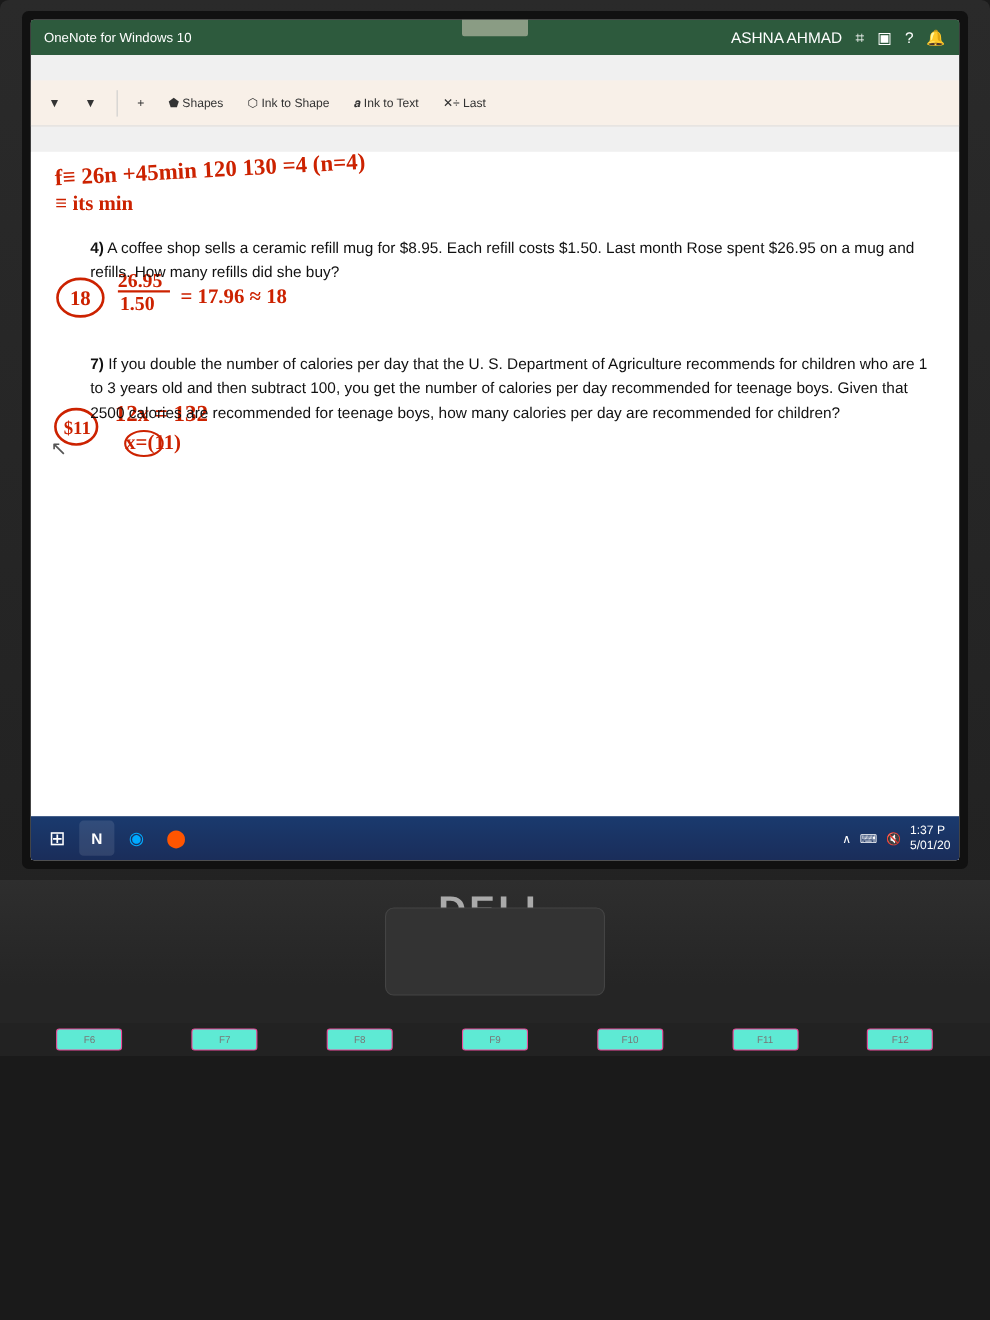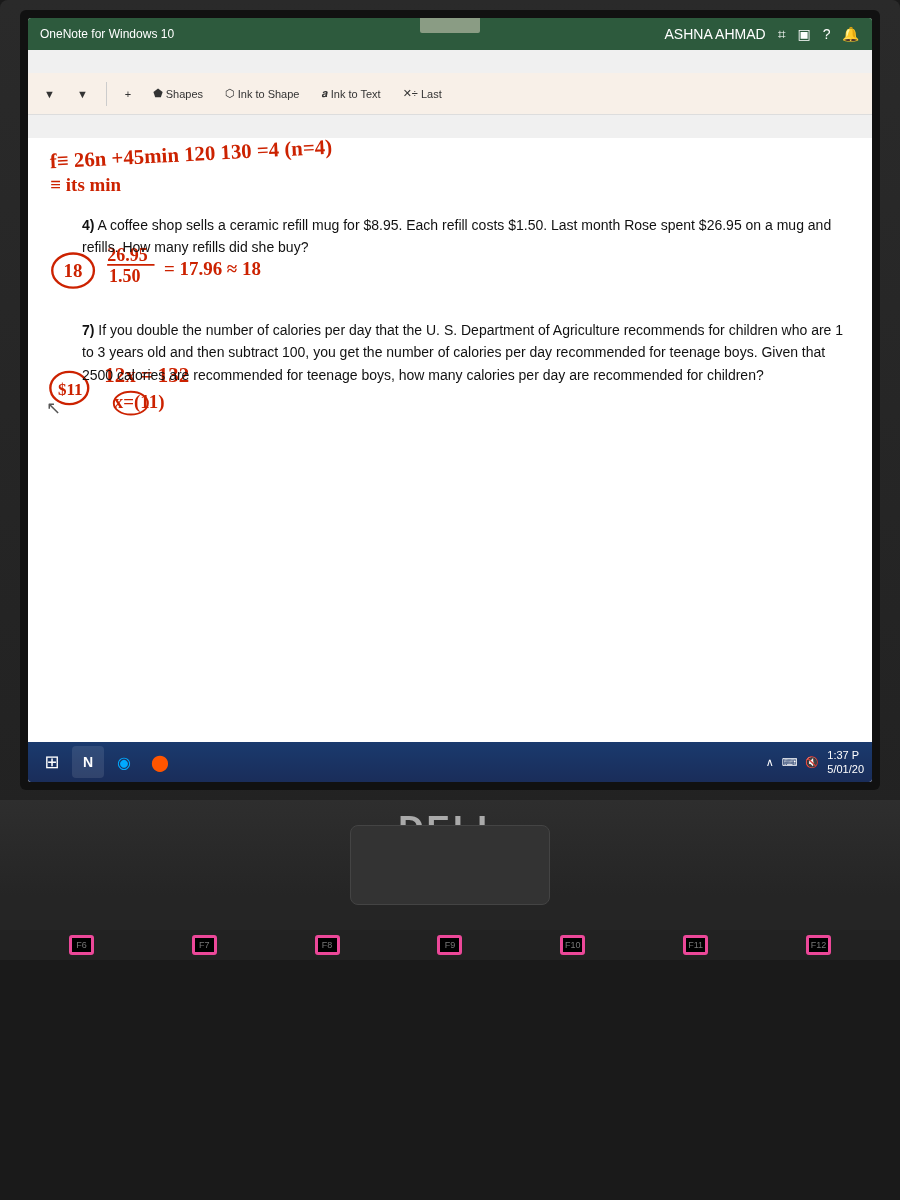--- a/index.html
+++ b/index.html
@@ -198,24 +198,24 @@
       left: 0; right: 0;
       height: 30px;
       background: #222;
       display: flex;
       align-items: center;
       justify-content: space-around;
       padding: 0 20px;
     }
 
     .key {
-      background: #000000;
-      border: 3px solid #ec4899;
+      background: #5eead4;
+      border: 1px solid #ec4899;
       border-radius: 3px;
-      width: 25px;
+      width: 60px;
       height: 20px;
       display: flex;
       align-items: center;
       justify-content: center;
       color: #777;
       font-size: 9px;
     }
 
     
     .screen-inner {

